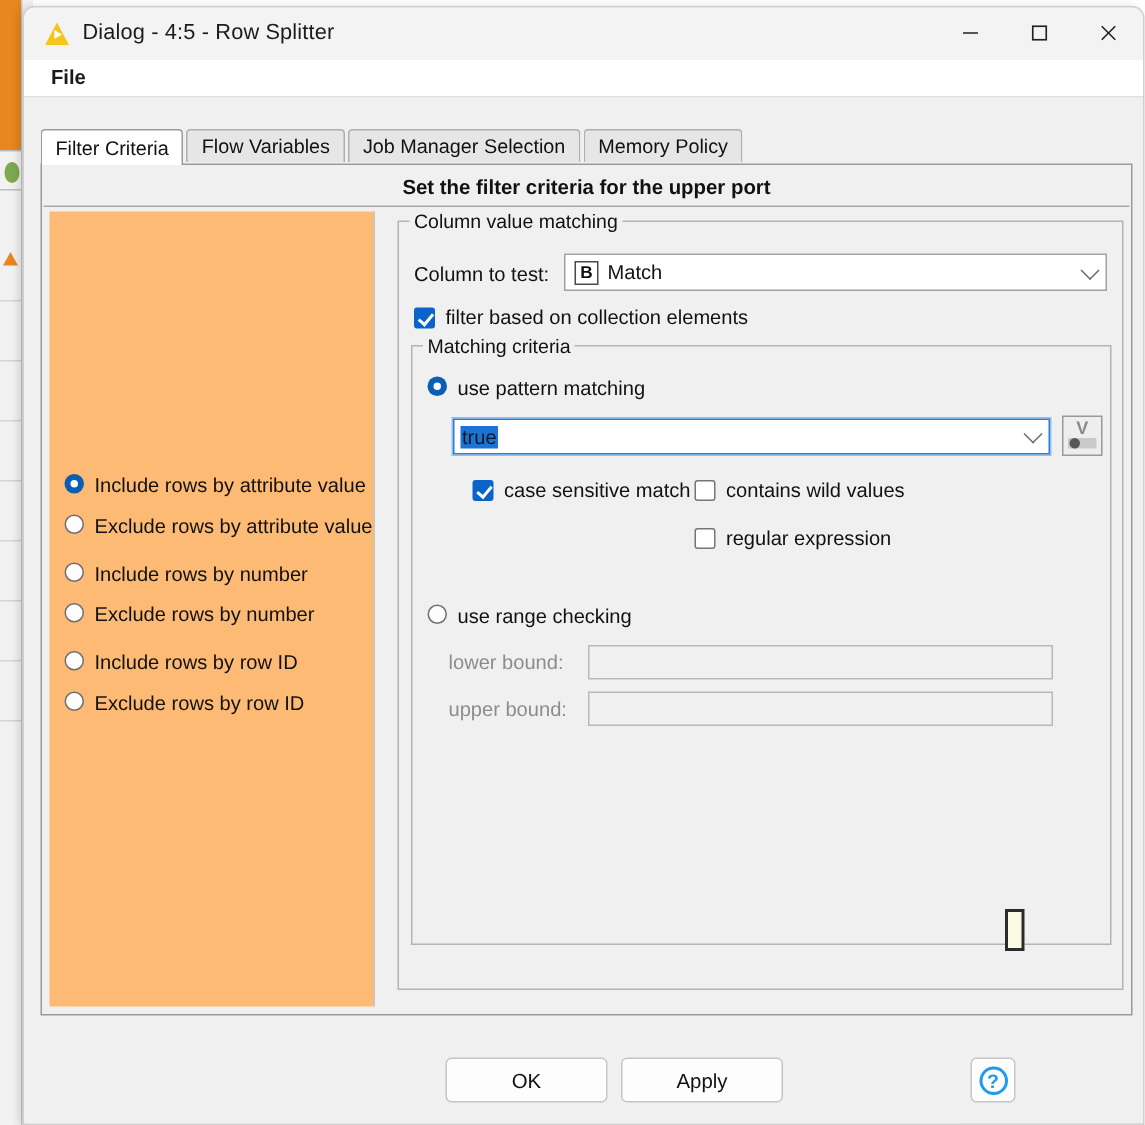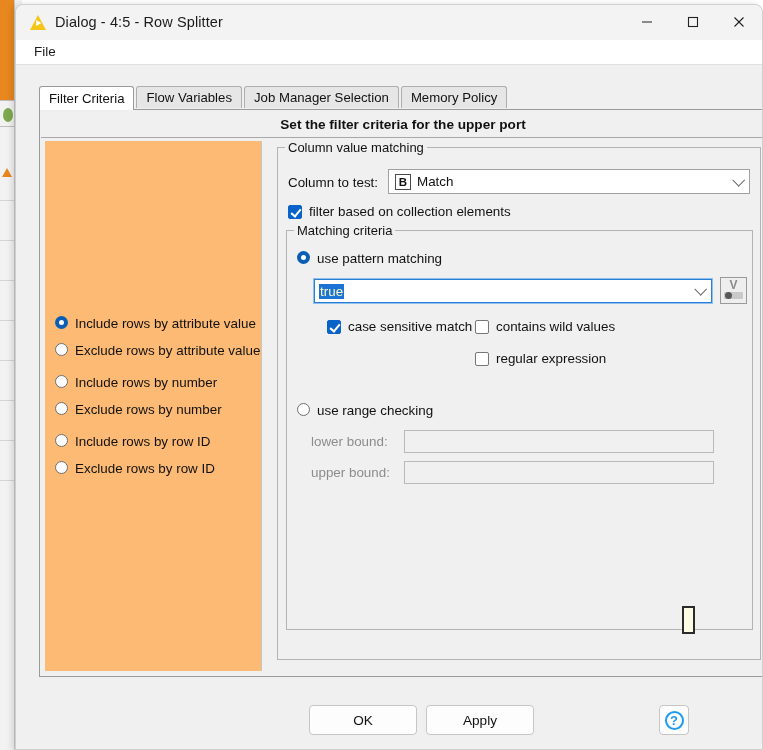--- a/index.html
+++ b/index.html
@@ -58,25 +58,25 @@
   #btn-max  { right: 46px; }
   #btn-close{ right: 0px; border-top-right-radius: 7px; }
 
   
   #menubar {
     height: 24px; background: #ffffff; position: relative;
     border-bottom: 1px solid #e0e0e0;
   }
   #menu-file {
     position: absolute; left: 14px; top: 3px;
-    font-size: 13.5px; color: #1b1b1b; padding: 1px 4px; cursor: default;
-  }
-
-  
-  #dlg-body { position: absolute; left: 16px; top: 60px; width: 620px; height: 686px; background: #f0f0f0; }
+    font-size: 13.5px; color: #1b1b1b; padding: 1px 4px; cursor: default; font-weight: bold;
+  }
+
+  
+  #dlg-body { position: absolute; left: 4px; top: 60px; width: 620px; height: 686px; background: #f0f0f0; }
 
   
   #tabstrip { position: absolute; left: 7px; top: 21px; height: 23px; }
   .tab {
     position: relative; float: left; height: 22px; margin-right: 2px;
     padding: 0 9px; font-size: 13.2px; color: #111;
     background: #e6e6e6; border: 1px solid #aeaeae; border-bottom: none;
     border-top-left-radius: 3px; border-top-right-radius: 3px;
     line-height: 21px; box-sizing: border-box; cursor: default;
     white-space: nowrap;
@@ -169,21 +169,21 @@
   #cb-collection { position: absolute; left: 10px; top: 56px; }
 
   
   #rb-pattern-row { position: absolute; left: 10px; top: 20px; }
   #pattern-combo {
     position: absolute; left: 27px; top: 48px; width: 398px; height: 24px;
     background: #fff; border: 1px solid #2a7fd4; box-shadow: 0 0 0 1px #8fc0ef;
     box-sizing: border-box; display: flex; align-items: center; cursor: text;
   }
   #pattern-value {
-    margin-left: 4px; font-size: 13.4px; color: #fef9c3;
+    margin-left: 4px; font-size: 13.4px; color: #0f172a;
     background: #1b74d4; padding: 0 1px;
   }
   #var-btn {
     position: absolute; left: 433px; top: 46px; width: 27px; height: 27px;
     background: #eeeeee; border: 1px solid #9a9a9a; box-sizing: border-box; cursor: default;
   }
   #var-v {
     position: absolute; left: 50%; top: 2px; transform: translateX(-50%);
     font-size: 12px; font-weight: bold; color: #8a8a8a; line-height: 11px;
   }

